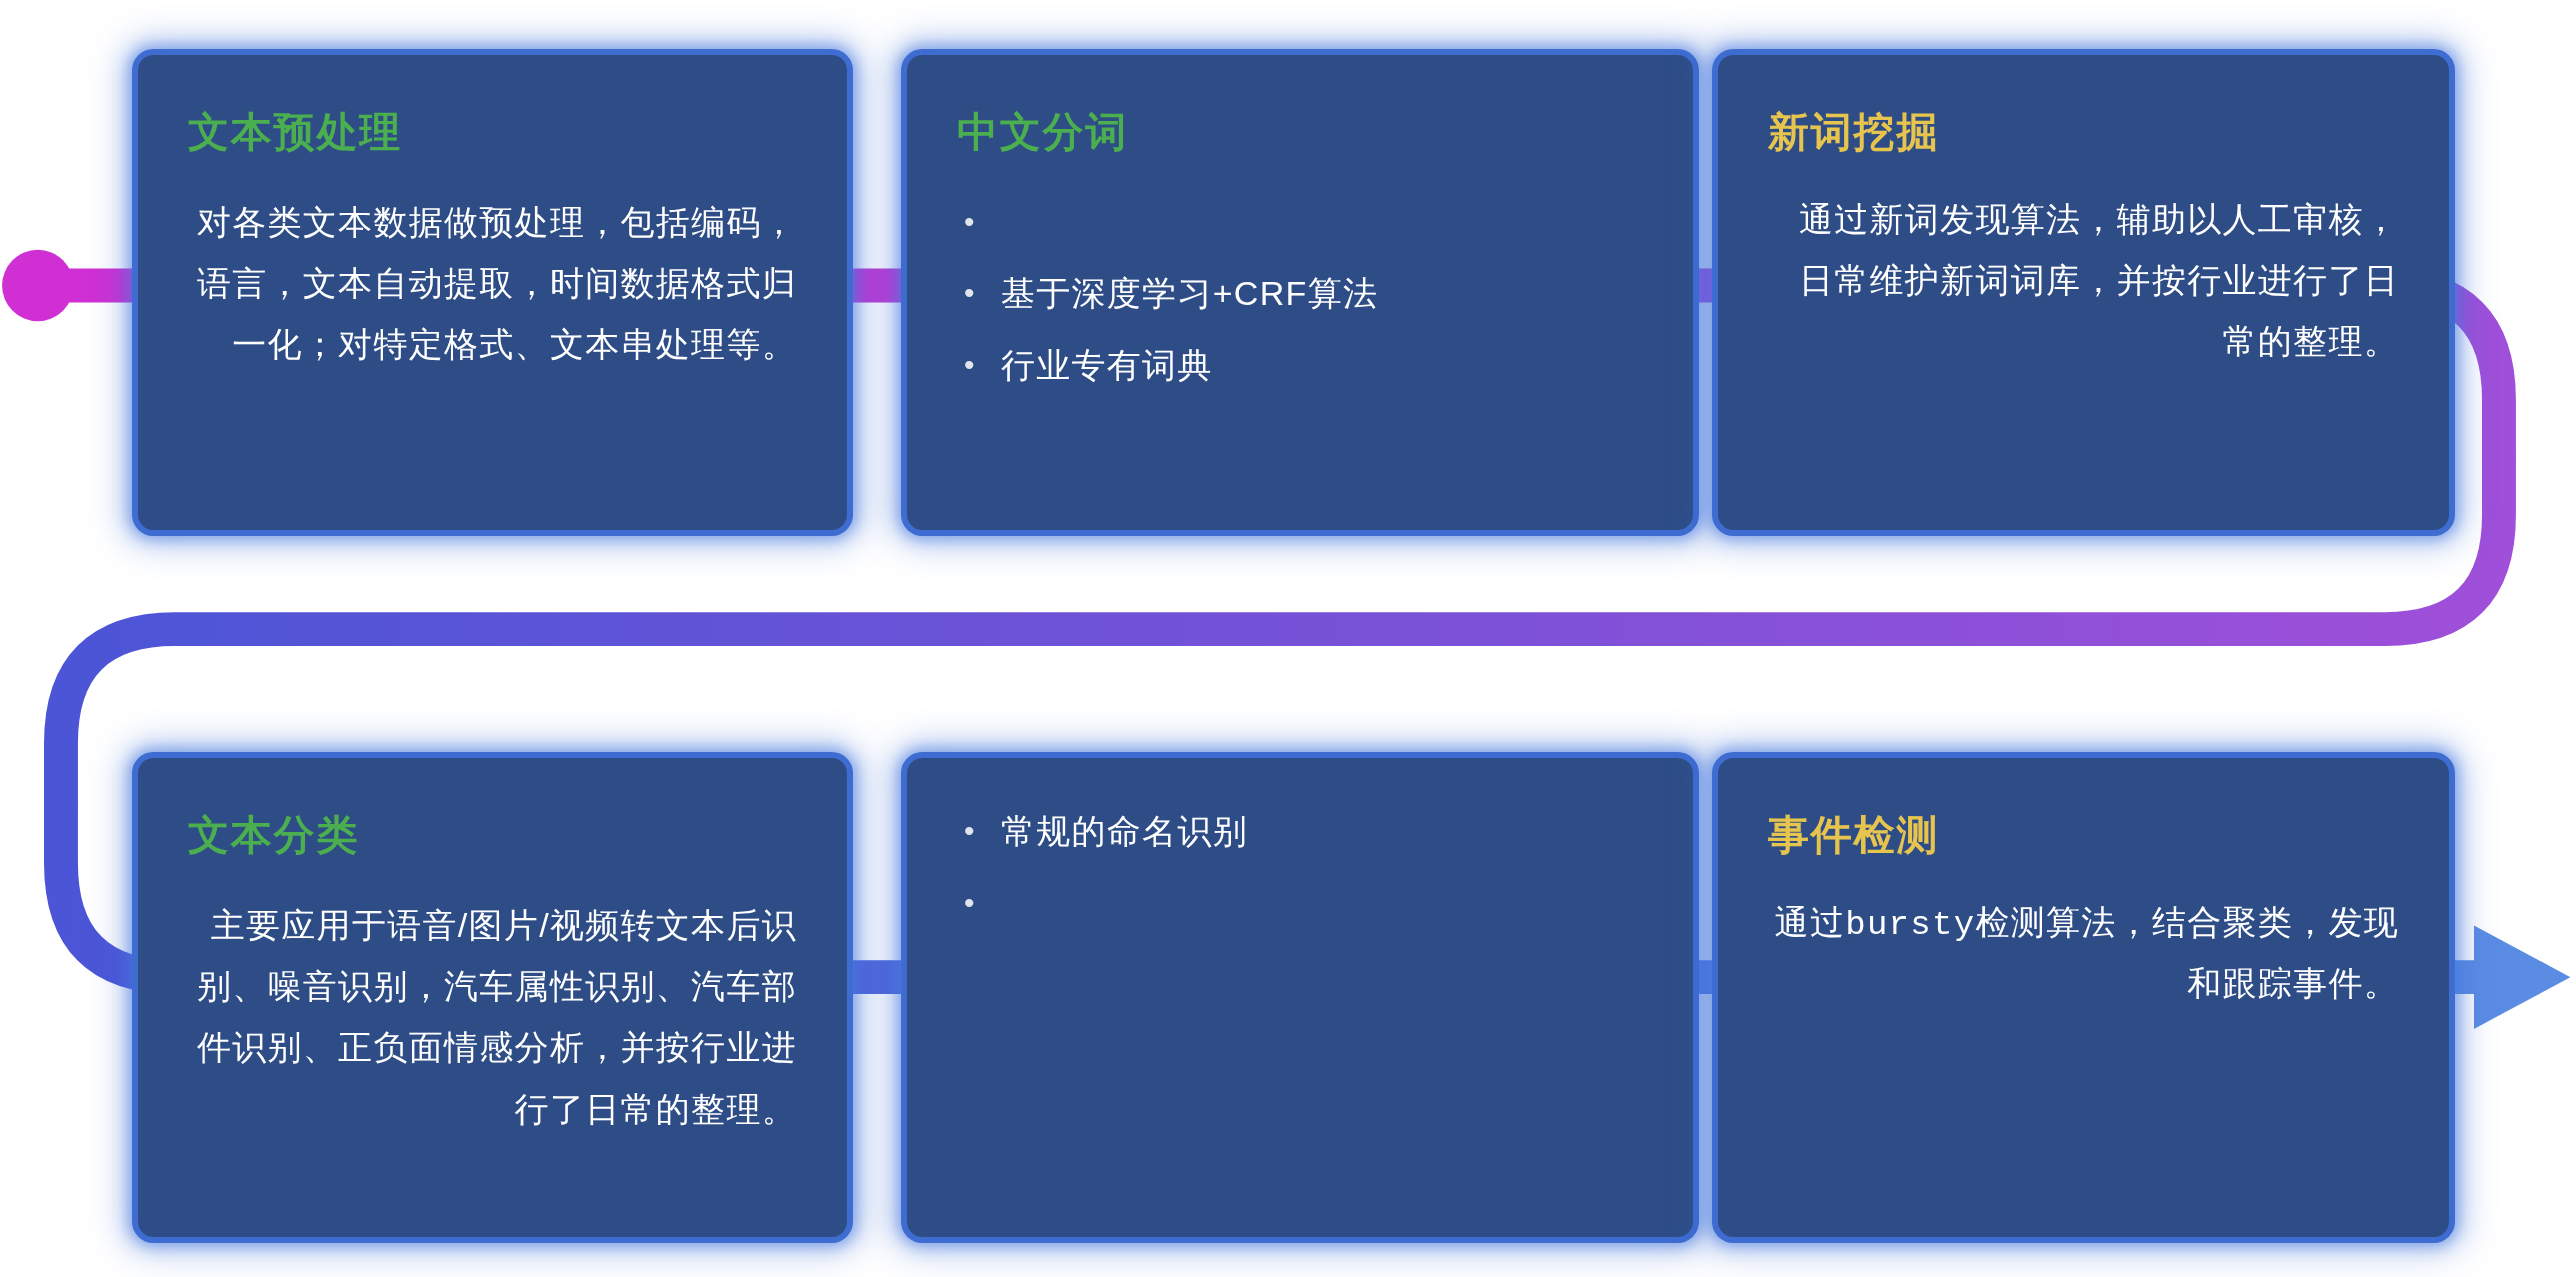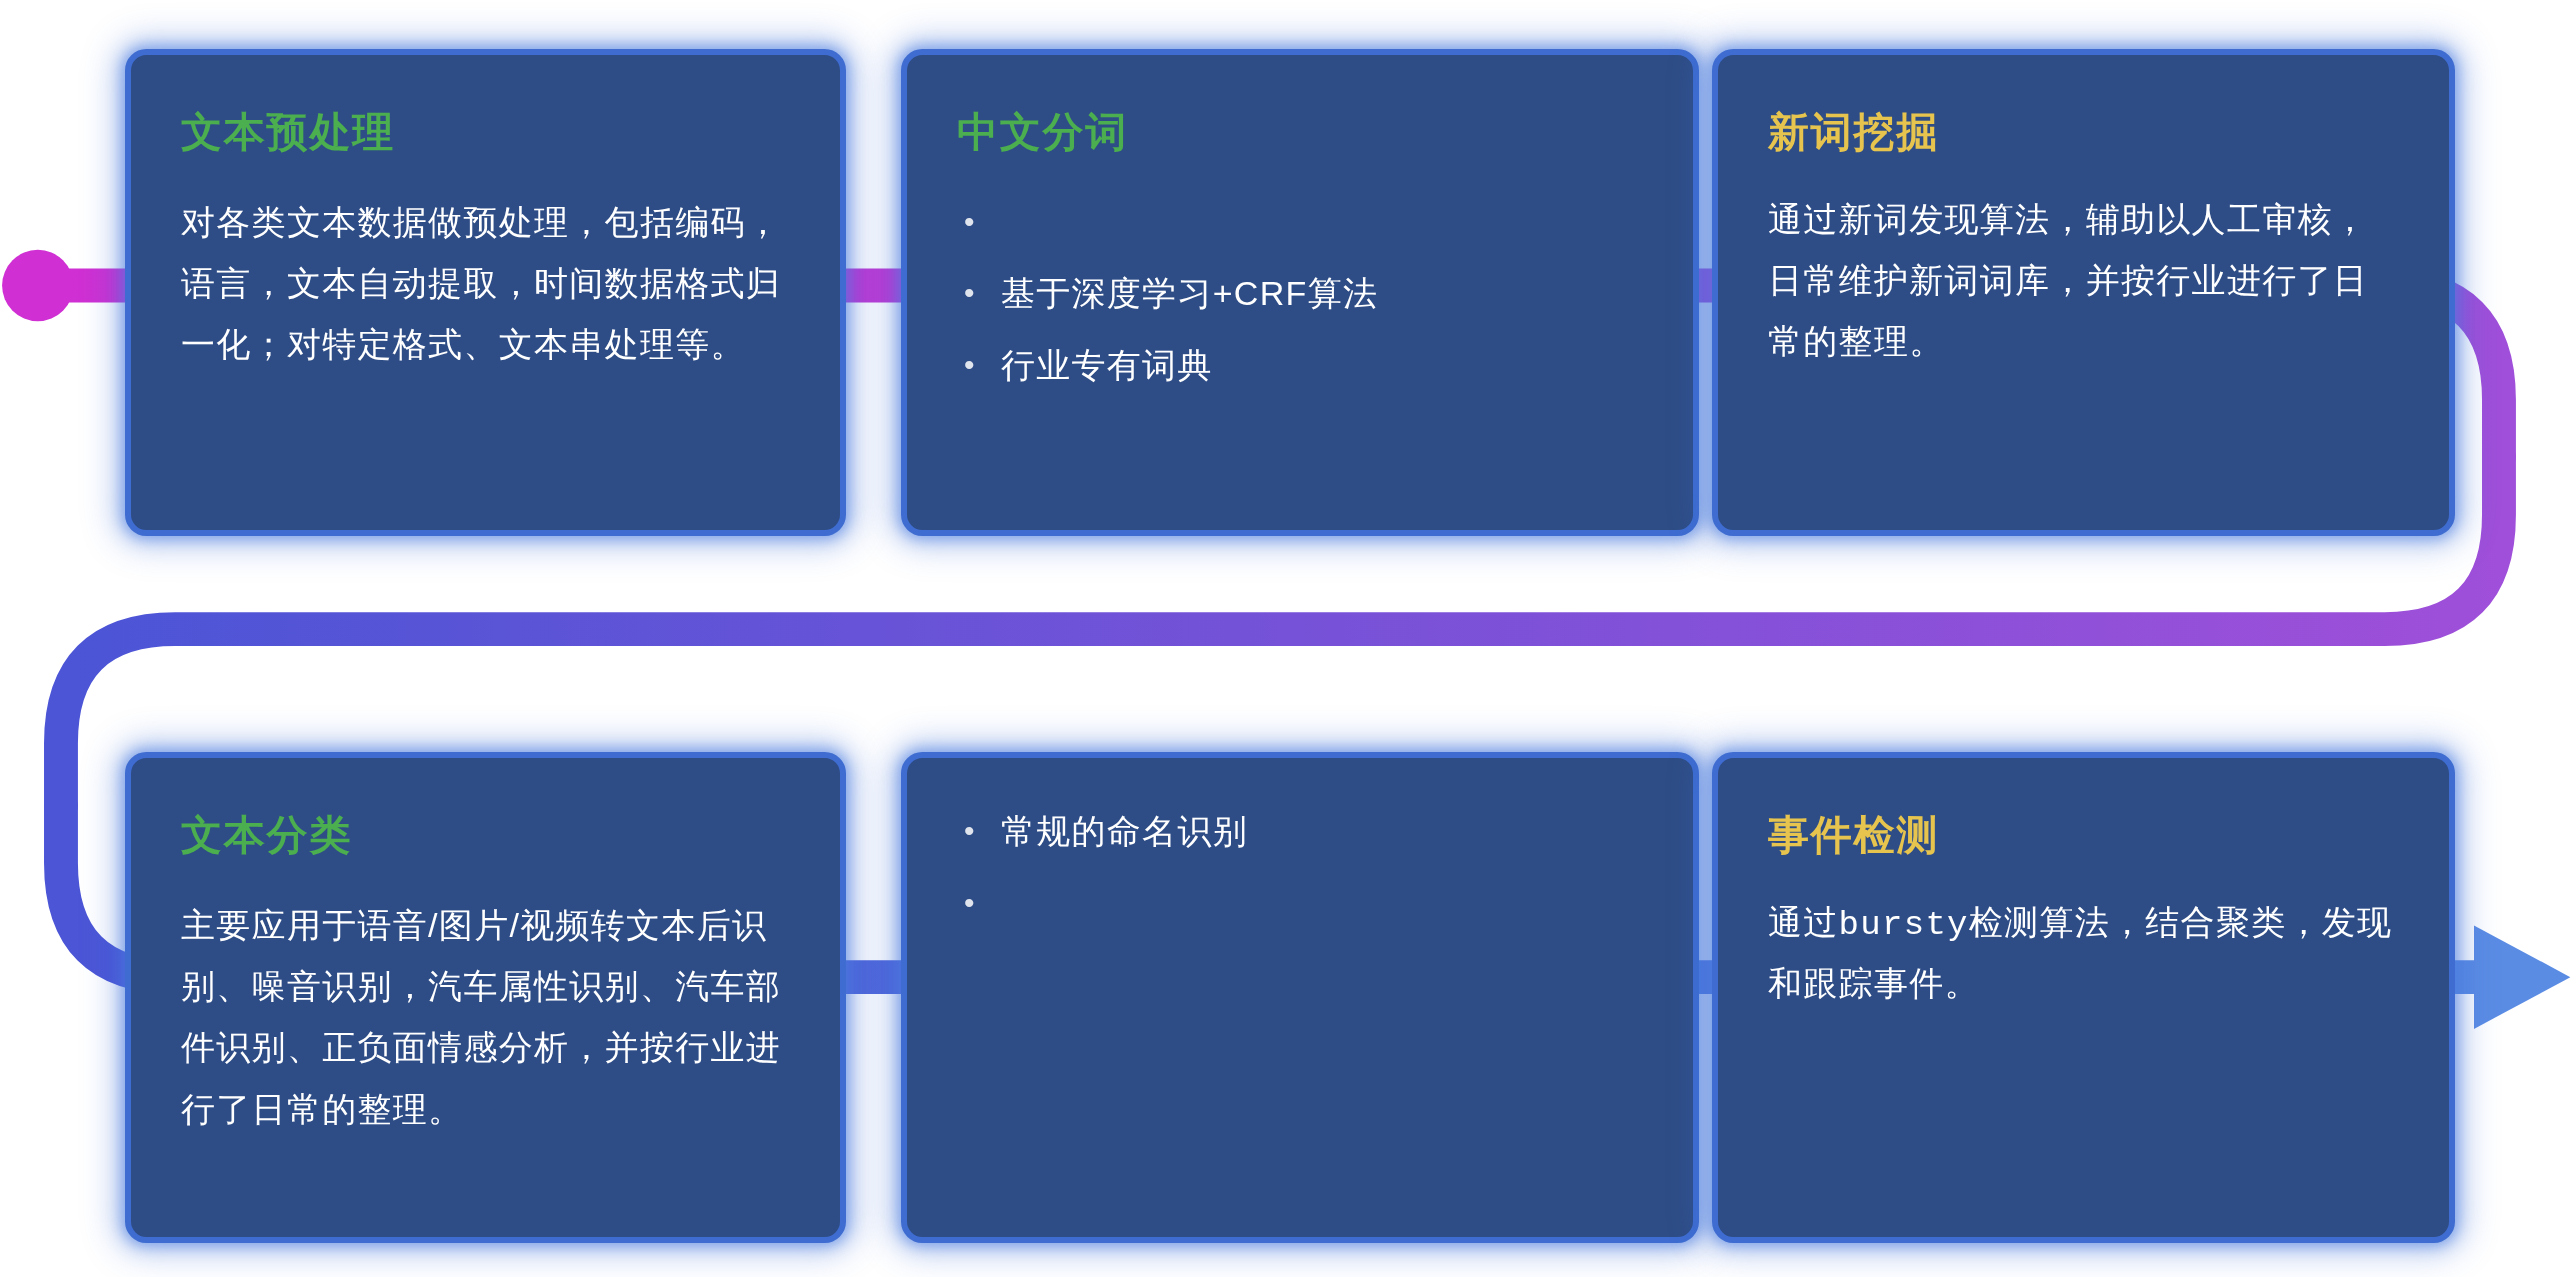--- a/index.html
+++ b/index.html
@@ -22,37 +22,38 @@
     box-sizing: border-box;
     background: #2e4d86;
     border: 6.2px solid #3e6cd0;
     border-radius: 21.4px;
     box-shadow: 0 0 12.5px 3.6px rgba(74, 125, 224, 0.55),
                 0 0 32px 10.7px rgba(62, 112, 215, 0.35);
     padding: 43px 50px 0 50px;
   }
   .r1 { top: 49px;  height: 487px; }
   .r2 { top: 752px; height: 491px; }
-  .c1 { left: 125px;  width: 721px; }
+  .c1 { left: 132px;  width: 721px; }
   .c2 { left: 901px; width: 798px; }
   .c3 { left: 1712px; width: 743px; font-family: Liberation Mono, monospace; }
   .card h2 {
     margin: 7.1px 0 32px 0;
     font-size: 41px;
     font-weight: bold;
     letter-spacing: 1.8px;
   }
   .title-green  { color: #4bae4f; }
   .title-yellow { color: #e6c44e; }
   .body-text {
     margin: 0;
     color: #ffffff;
     font-size: 34px;
     line-height: 1.8;
     letter-spacing: 1.3px;
+    text-align: right;
   }
   .bullets {
     list-style: none;
     margin: 0;
     padding: 0;
   }
   .bullet {
     display: flex;
     align-items: flex-start;
     gap: 25px;

